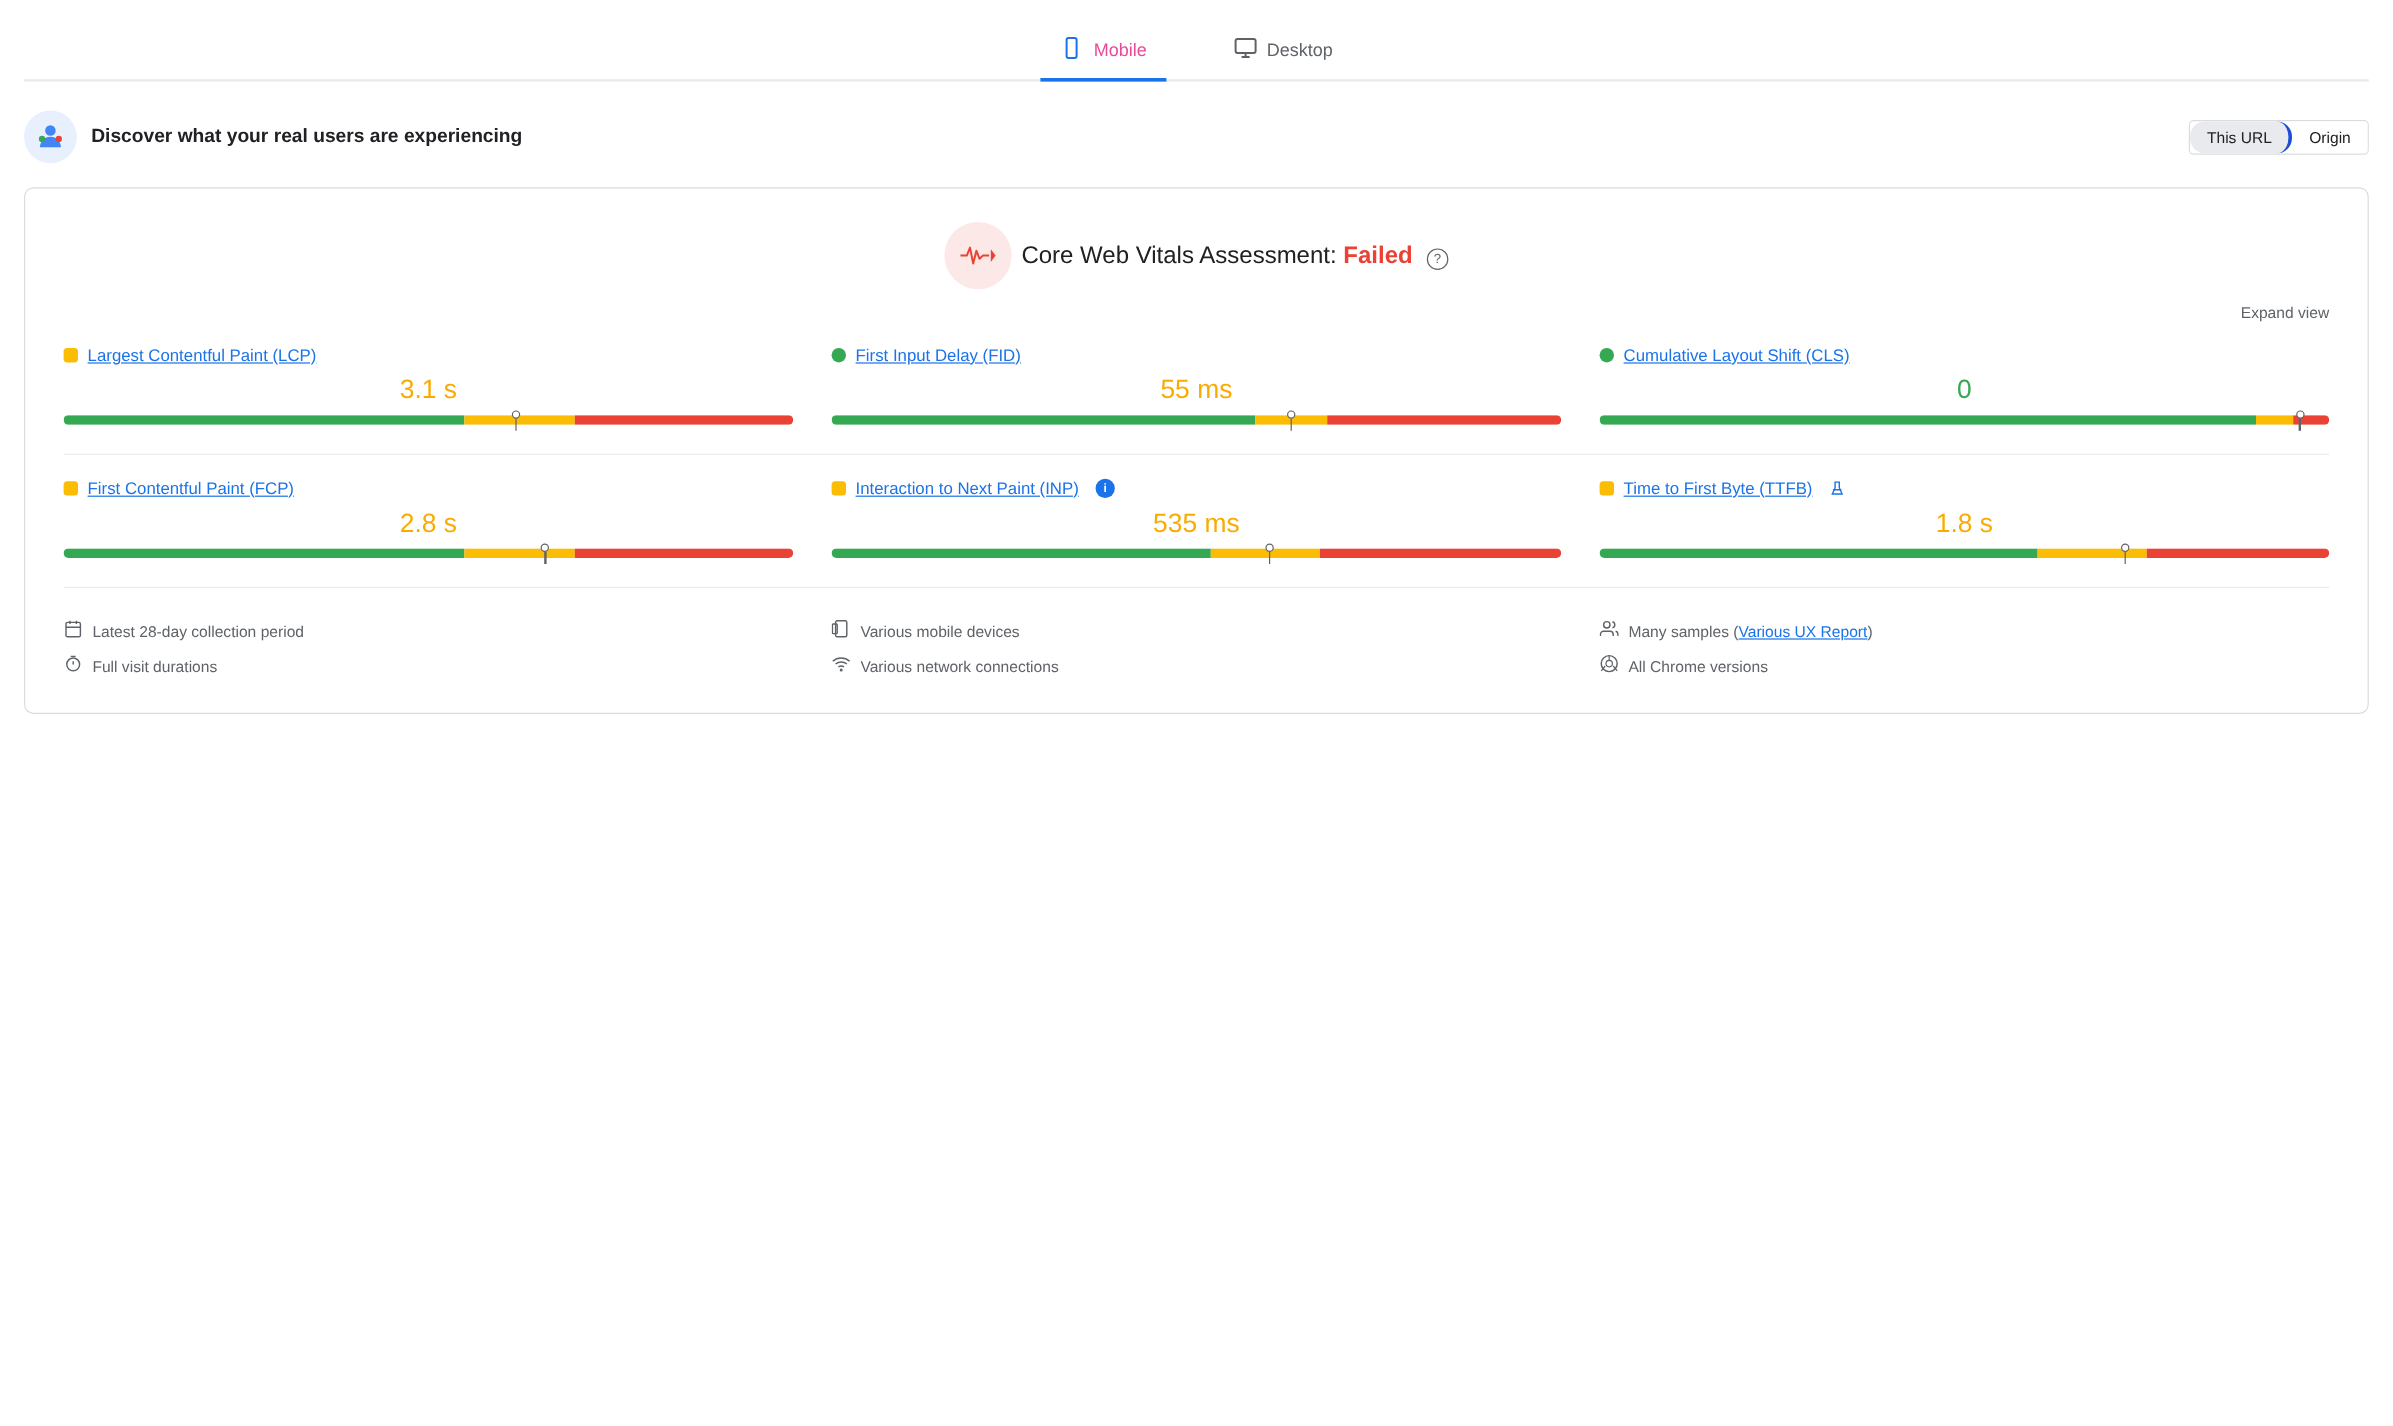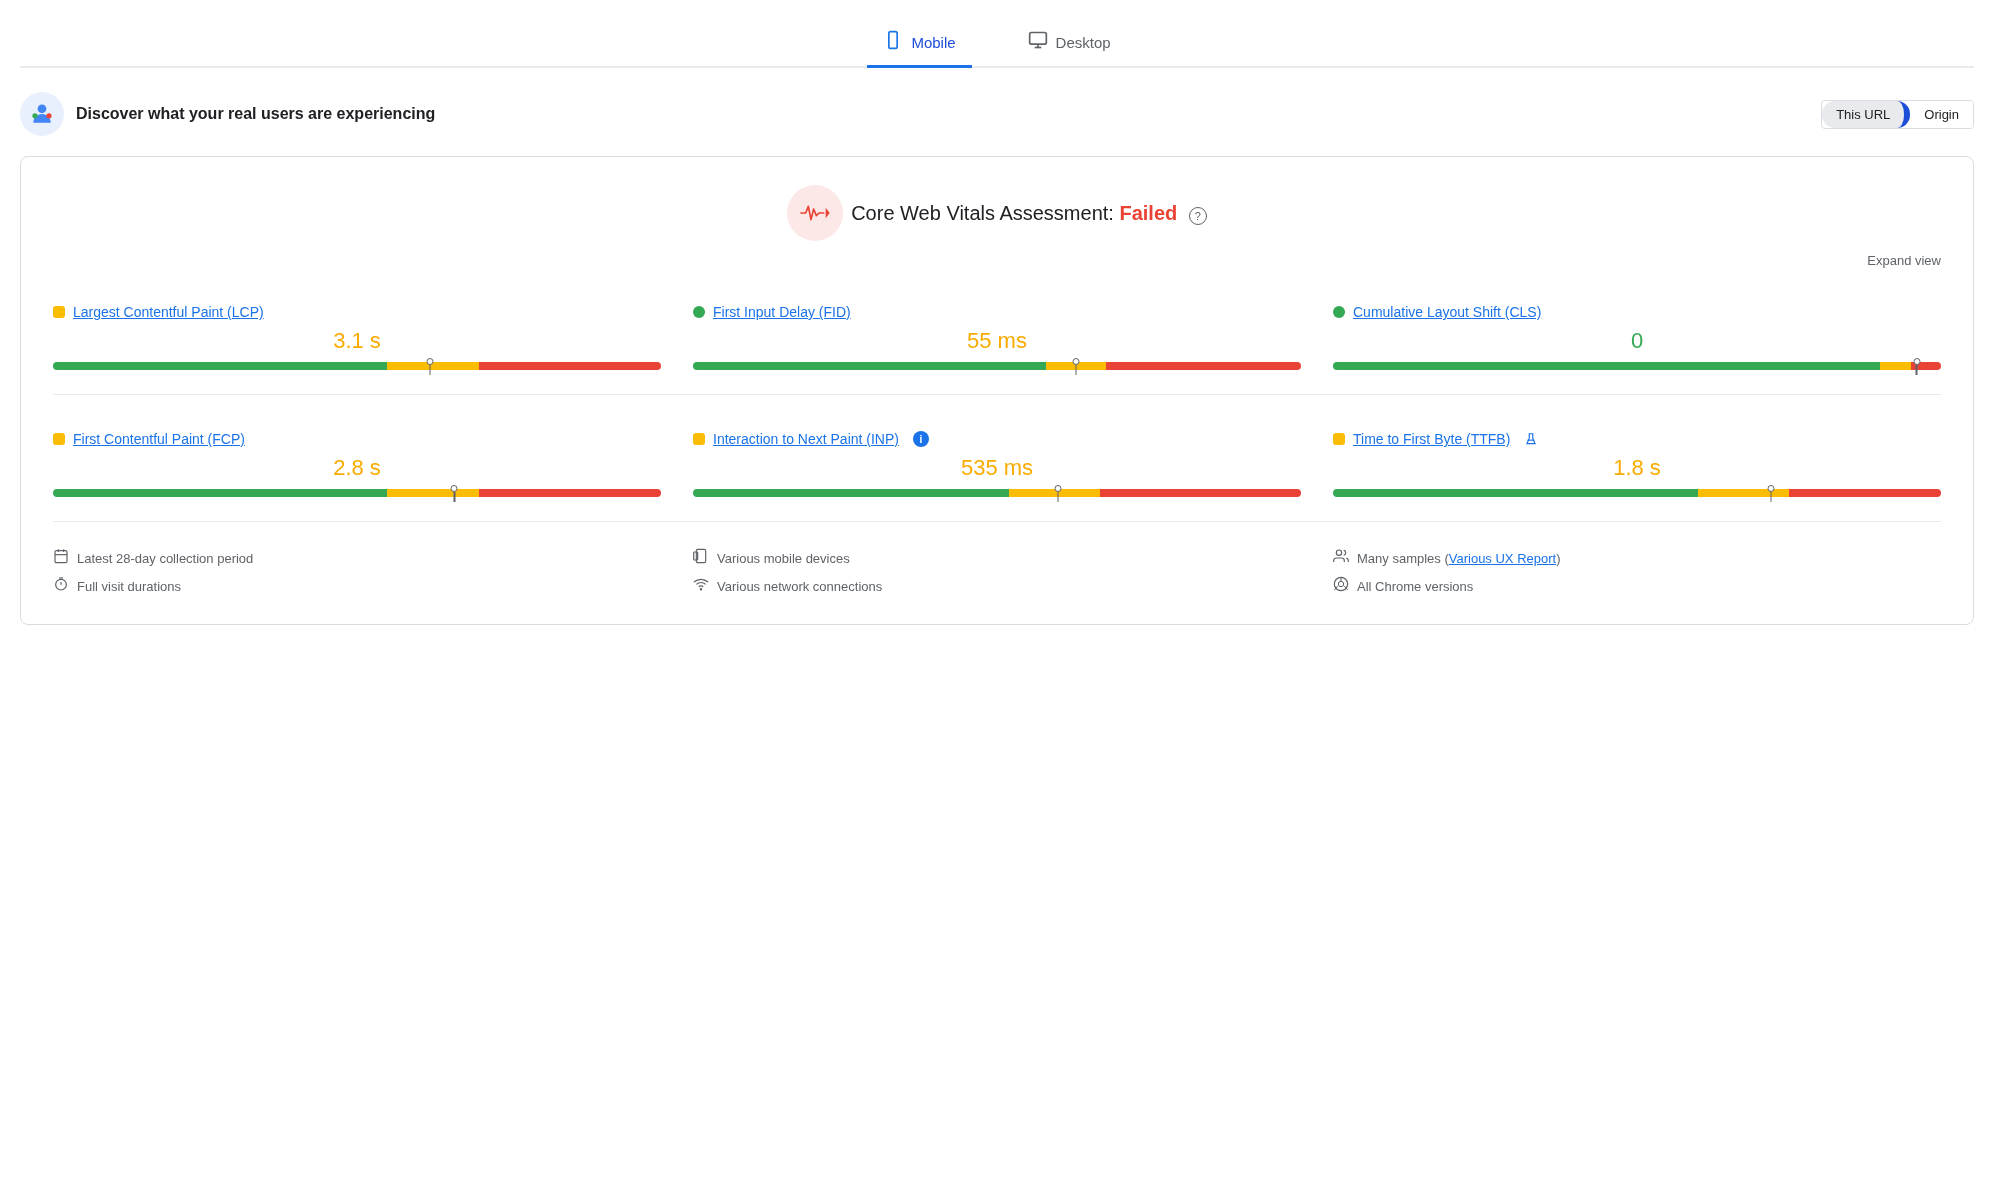--- a/index.html
+++ b/index.html
@@ -26,21 +26,21 @@
       gap: 8px;
       padding: 10px 16px;
       cursor: pointer;
       font-size: 15px;
       color: #5f6368;
       border-bottom: 3px solid transparent;
       margin-bottom: -2px;
       text-decoration: none;
     }
     .tab.active {
-      color: #1d4ed8;
+      color: #ec4899;
       border-bottom: 3px solid #1a73e8;
       font-weight: 500;
     }
     .tab-icon {
       font-size: 18px;
     }
 
     
     .header-row {
       display: flex;
@@ -81,21 +81,21 @@
       background: #fff;
       color: #202124;
       border: none;
       outline: none;
     }
     .url-toggle-btn.active {
       background: #e8eaed;
       font-weight: 500;
     }
     .url-toggle-btn:not(:last-child) {
-      border-right: 6px solid #1d4ed8;
+      border-right: 3px solid #1d4ed8;
       border-radius: 13px;
     }
 
     
     .main-card {
       border: 1px solid #dadce0;
       border-radius: 8px;
       padding: 28px 32px;
     }
 
@@ -160,21 +160,20 @@
       grid-template-columns: 1fr 1fr 1fr;
       gap: 24px 32px;
       margin-bottom: 24px;
     }
     .metric-item {}
     .metric-label-row {
       display: flex;
       align-items: center;
       gap: 8px;
       margin-bottom: 8px;
-      margin-top: 16px;
     }
     .metric-label {
       font-size: 14px;
       color: #1a73e8;
       text-decoration: underline;
       cursor: pointer;
     }
     .metric-value {
       font-size: 22px;
       font-weight: 500;

